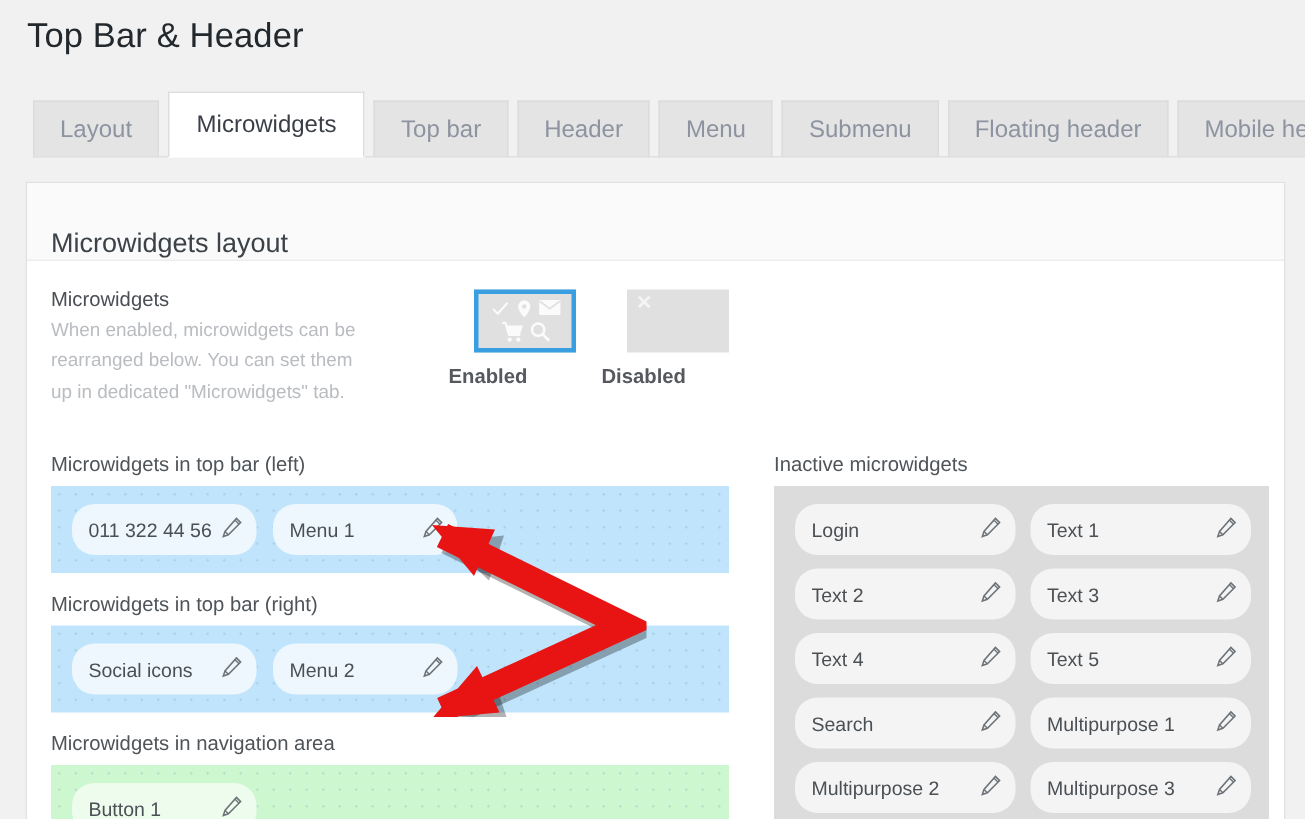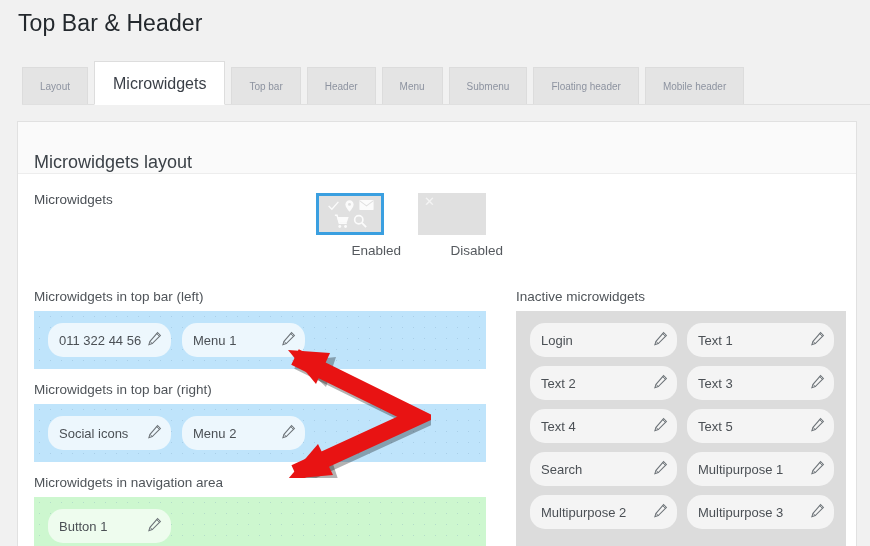--- a/index.html
+++ b/index.html
@@ -42,21 +42,21 @@
     height: 44px;
     display: flex;
     align-items: flex-end;
     white-space: nowrap;
   }
   .tab {
     height: 38px;
     line-height: 38px;
     padding: 0 17px;
     margin-right: 6px;
-    font-size: 10px;
+    font-size: 16px;
     color: #8d93a0;
     background: #e4e4e4;
     border: 1px solid #dcdcdc;
     border-bottom: none;
     box-sizing: border-box;
     user-select: none;
   }
   .tab.active {
     height: 44px;
     line-height: 44px;
@@ -132,23 +132,24 @@
     line-height: 1.62;
     max-width: 215px;
   }
   .choices {
     display: flex;
     margin-left: 15px;
     padding-top: 1px;
   }
   .choice {
     width: 102px;
-    text-align: right;
+    text-align: left;
     margin-right: 0;
     cursor: pointer;
+    font-weight: bold;
   }
   .choice + .choice { margin-left: 0; }
   .thumb {
     width: 68px;
     height: 42px;
     background: #e0e0e0;
     margin: 0 auto;
     position: relative;
     box-sizing: border-box;
   }
@@ -285,20 +286,21 @@
 
     <div class="card-header">
       <div class="card-header-title">Microwidgets layout</div>
     </div>
 
     <div class="card-body">
 
       <div class="option-row">
         <div class="option-text">
           <div class="option-label">Microwidgets</div>
+          <div class="option-desc">When enabled, microwidgets can be rearranged below. You can set them up in dedicated "Microwidgets" tab.</div>
         </div>
         <div class="choices" id="choices">
             <div class="choice">
               <div class="thumb selected">
                 <div class="thumb-icons">
                   <svg width="13" height="13" viewBox="0 0 16 16">
                     <path d="M2 8.5 L6 12.5 L14 3.5" fill="none" stroke="#fbfbfb" stroke-width="1.7"></path>
                   </svg>
                   <svg width="13" height="14" viewBox="0 0 16 16">
                     <path class="mini-ico" d="M8 1 C5.2 1 3 3.2 3 6 c0 3.6 5 9 5 9 s5-5.4 5-9 c0-2.8-2.2-5-5-5 z"></path>

